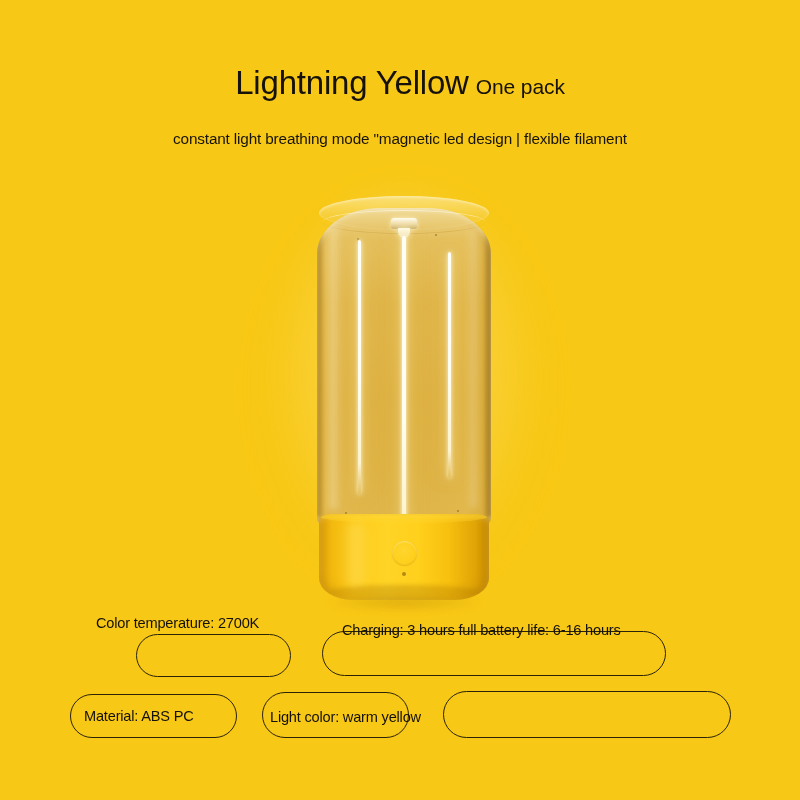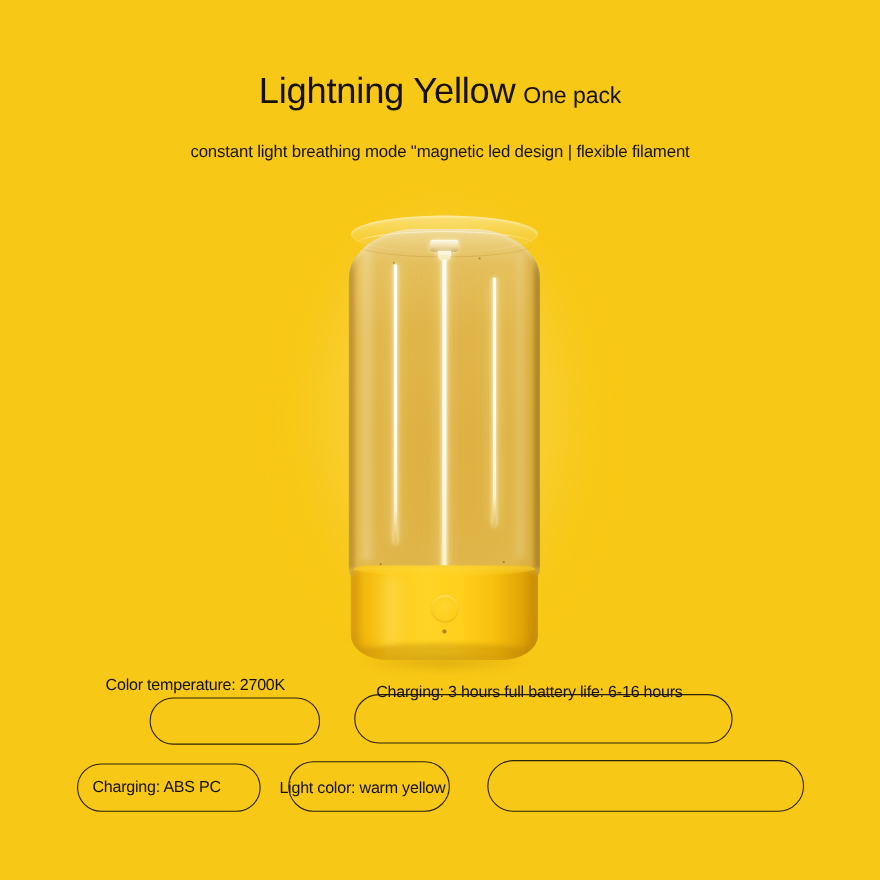--- a/index.html
+++ b/index.html
@@ -368,21 +368,21 @@
   #pill-color-temp-text { left: 96px;  top: 616px; }
 
   #pill-charging        { left: 322px; top: 631px; width: 344px; height: 45px; }
   #pill-charging-text   { left: 342px; top: 623px; }
 
   
   #pill-material        { left: 70px;  top: 694px; width: 167px; height: 44px; }
   #pill-material-text   { left: 84px;  top: 709px; }
 
   #pill-light-color     { left: 262px; top: 692px; width: 147px; height: 46px; }
-  #pill-light-color-text{ left: 254px; top: 710px; }
+  #pill-light-color-text{ left: 270px; top: 710px; }
 
   #pill-brightness      { left: 443px; top: 691px; width: 288px; height: 47px; }
   #pill-brightness-text { left: 437px; top: 709px; }
 </style>
 </head>
 <body>
 
 <div id="stage">
 
   <div id="header-block">
@@ -430,20 +430,20 @@
     <div id="contact-shadow"></div>
   </div>
 
   <div class="pill" id="pill-color-temp"></div>
   <div class="pill-text" id="pill-color-temp-text">Color temperature: 2700K</div>
 
   <div class="pill" id="pill-charging"></div>
   <div class="pill-text" id="pill-charging-text">Charging: 3 hours full battery life: 6-16 hours</div>
 
   <div class="pill" id="pill-material"></div>
-  <div class="pill-text" id="pill-material-text">Charging: ABS PC</div>
+  <div class="pill-text" id="pill-material-text">Material: ABS PC</div>
 
   <div class="pill" id="pill-light-color"></div>
   <div class="pill-text" id="pill-light-color-text">Light color: warm yellow</div>
 
   <div class="pill" id="pill-brightness"></div>
 
 </div>
 
 </body></html>

